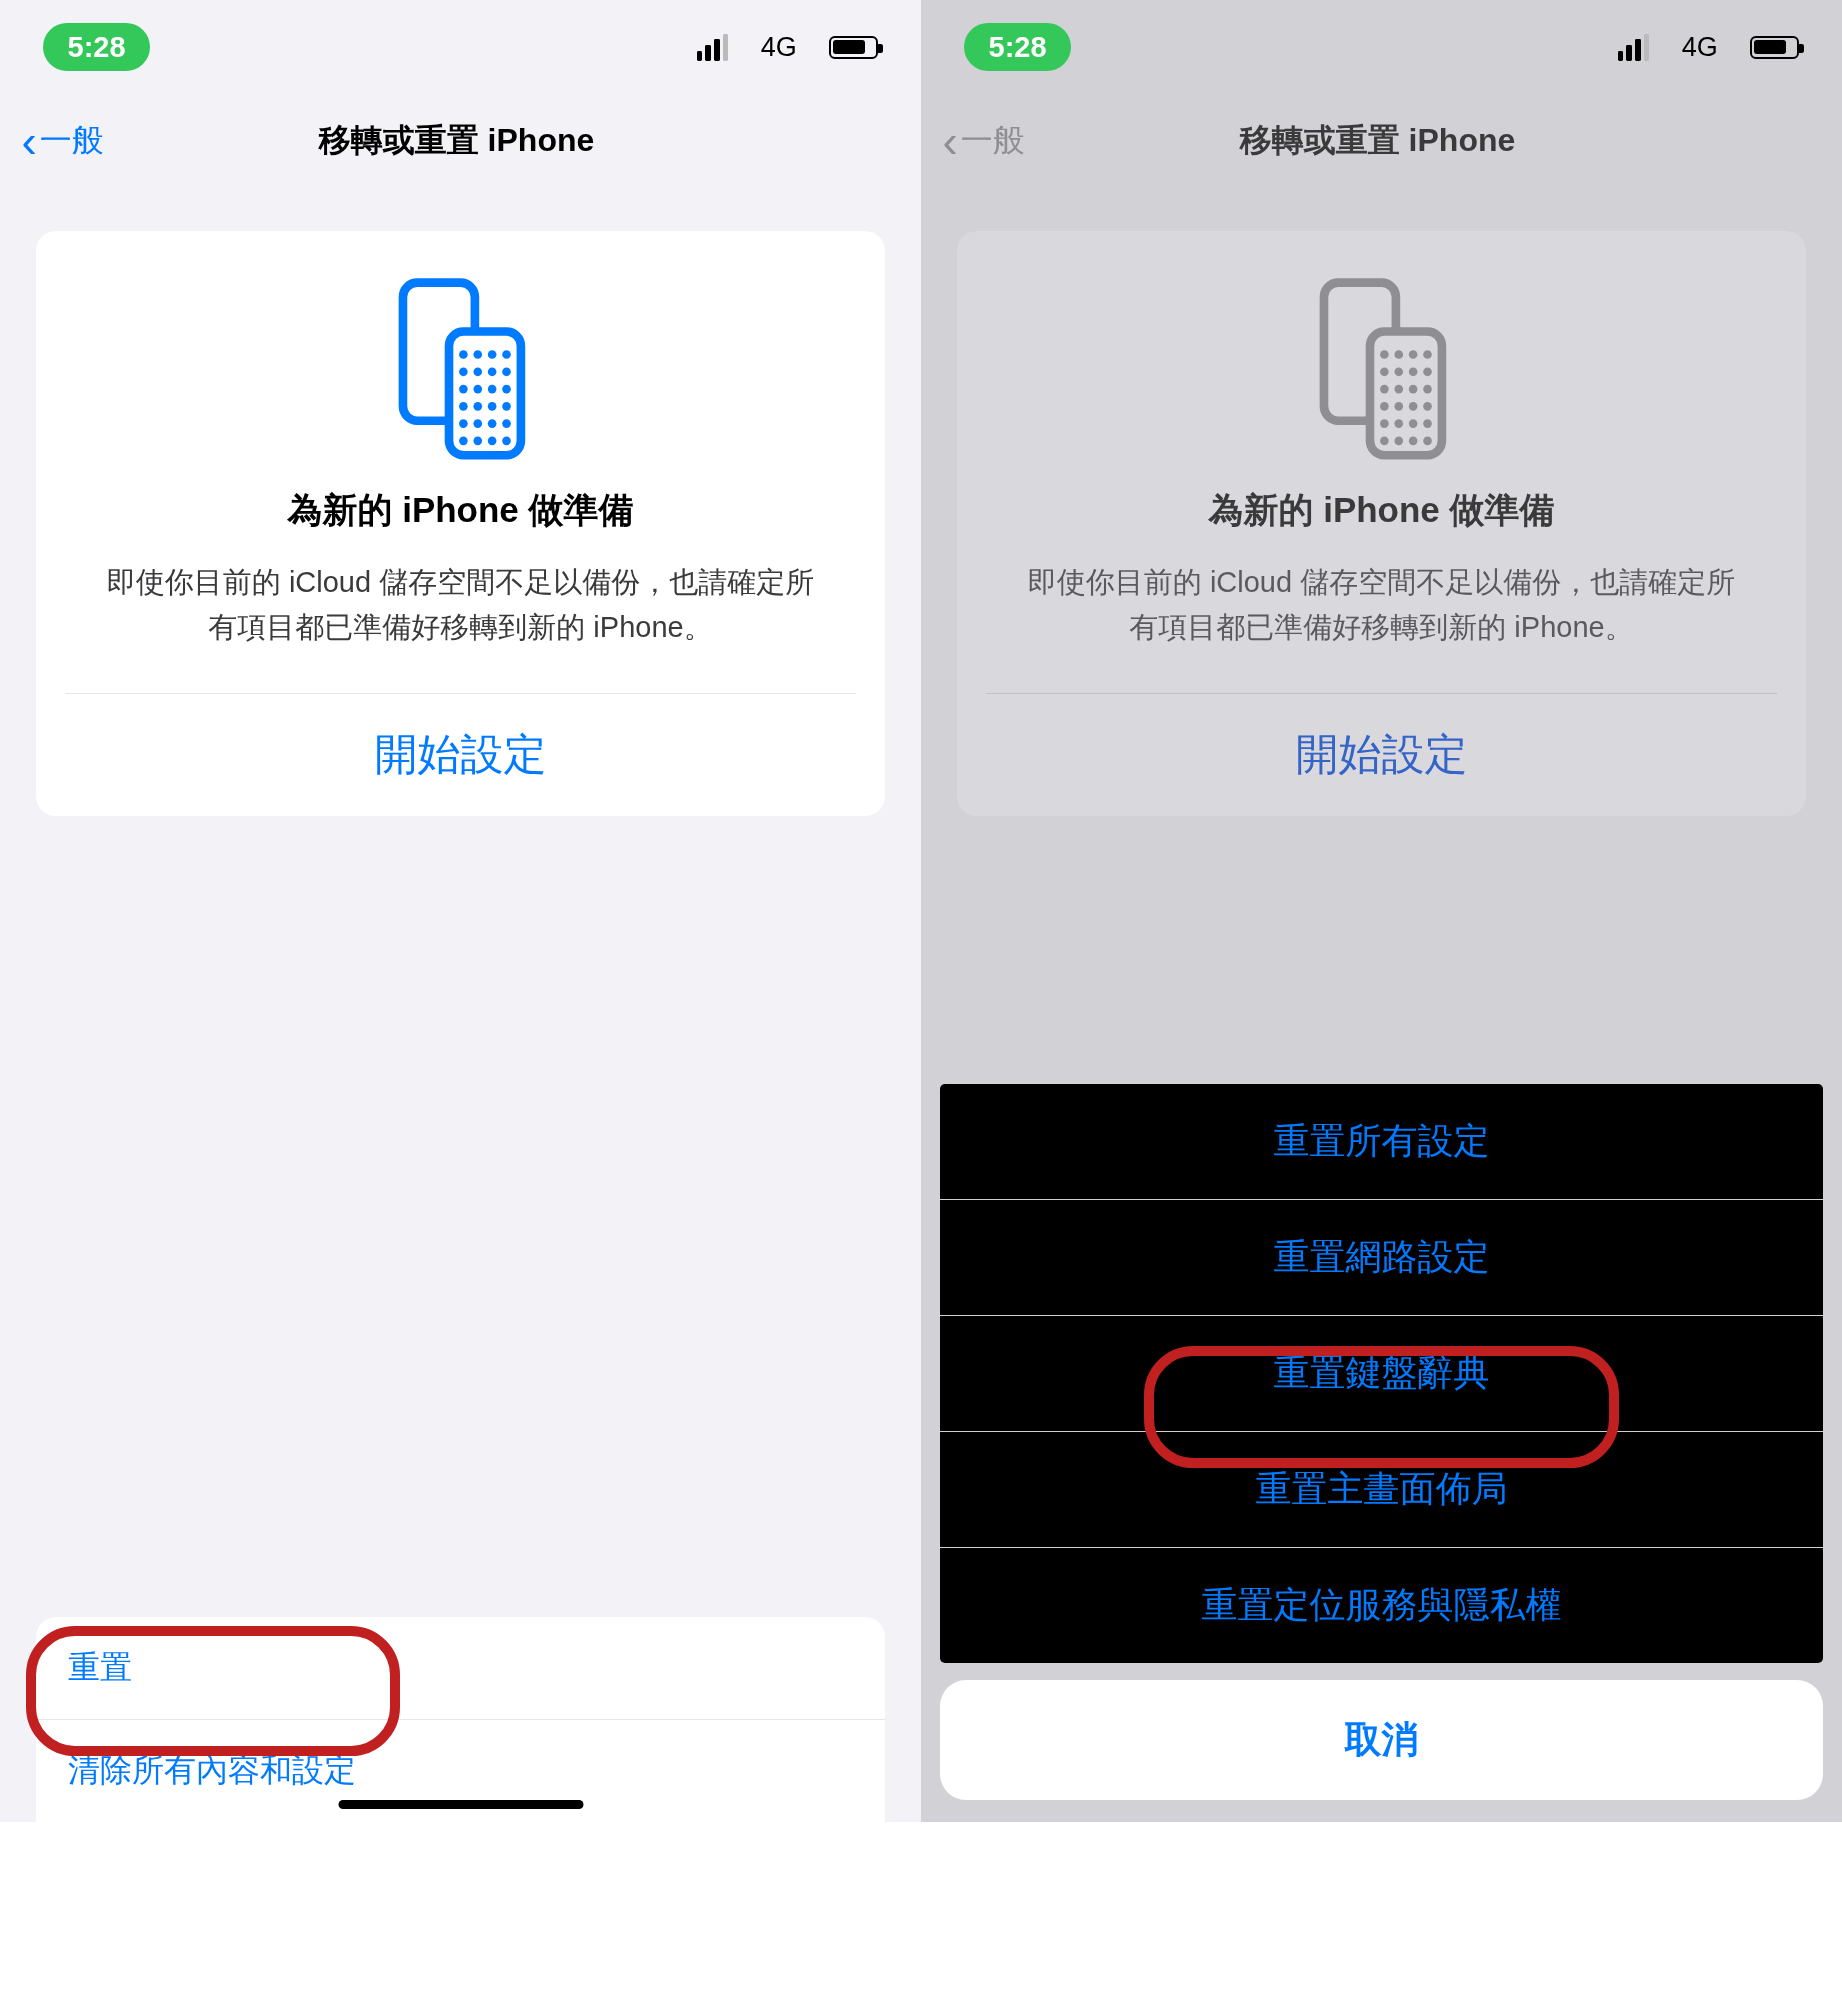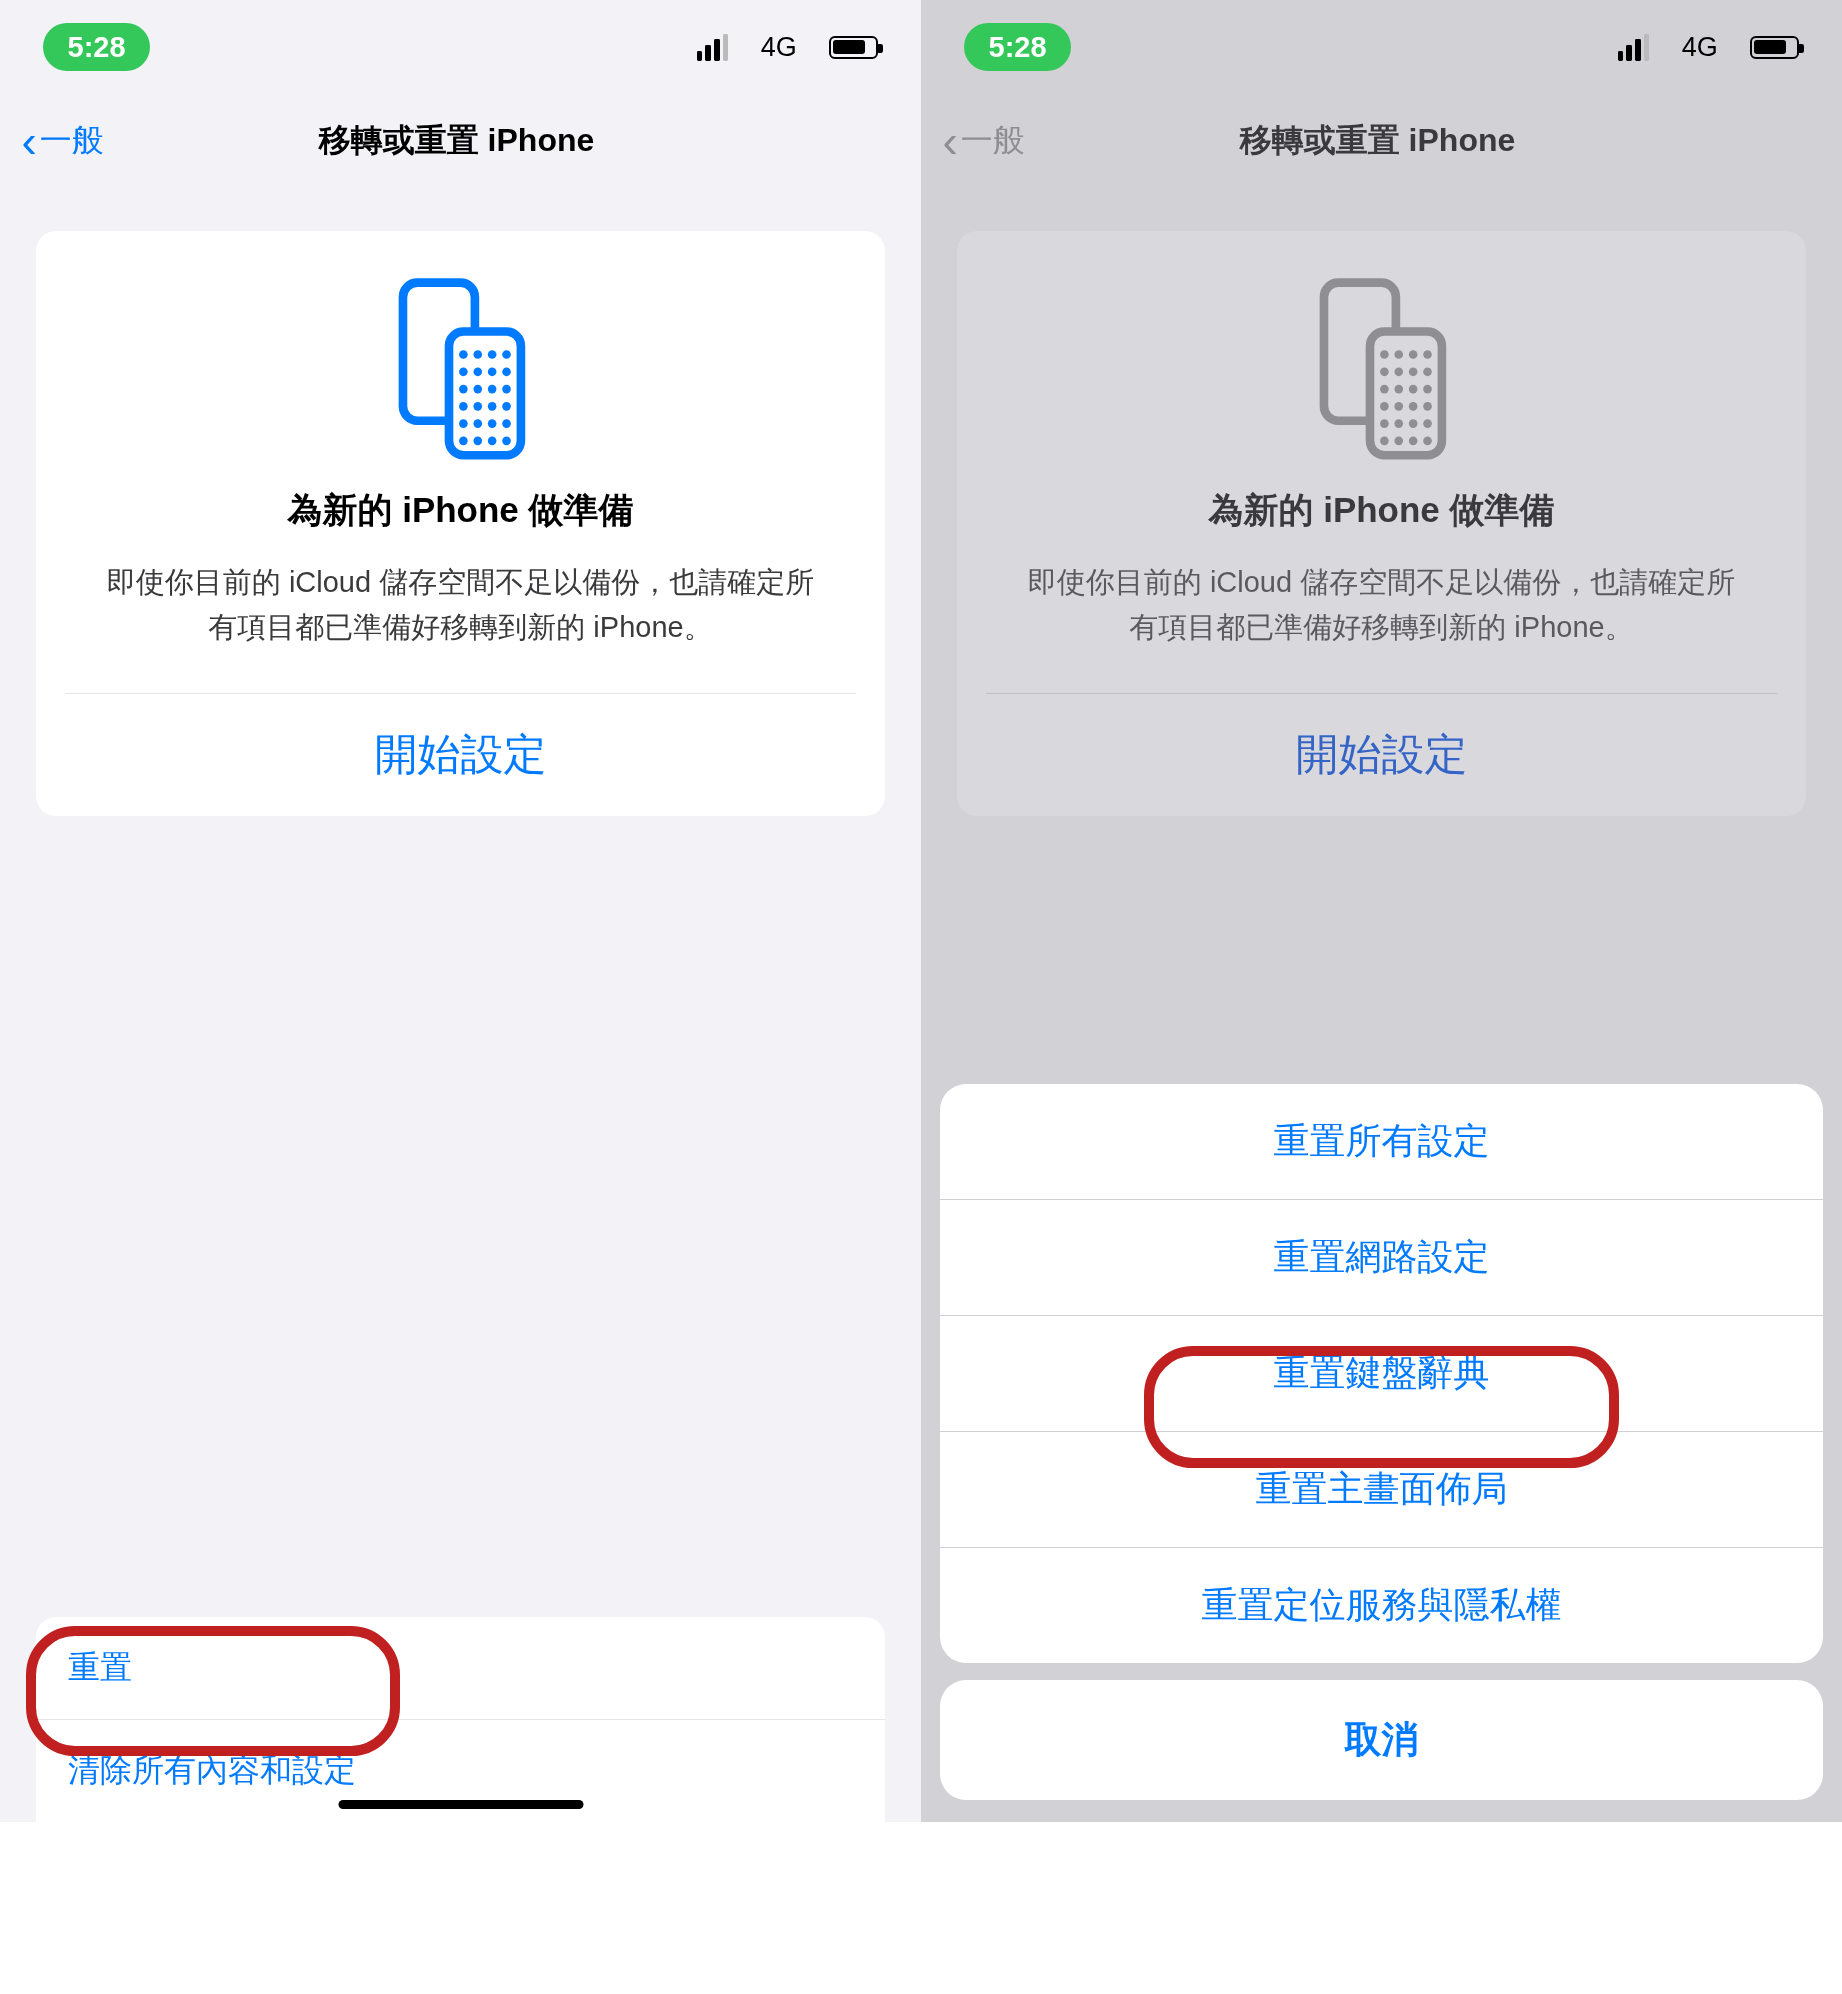--- a/index.html
+++ b/index.html
@@ -140,21 +140,21 @@
       border: 10px solid #c0201f;
       border-radius: 49px;
       pointer-events: none;
     }
 
     
     .action-sheet {
       position:absolute; left:18.7px; right:18.7px; bottom:21.6px;
     }
     .sheet-group {
-      background:#ffffff; border-radius: 26px; overflow:hidden;
+      background:#000000; border-radius: 5px; overflow:hidden;
       margin-bottom: 17.3px;
     }
     .sheet-row {
       text-align:center; font-size:36px; color:#007aff; padding:33px 0;
       border-bottom: 1.4px solid #cfcfd4;
     }
     .sheet-row:last-child { border-bottom: none; }
     .sheet-cancel {
       background:#fff; border-radius: 26px;
       text-align:center; font-size:37px; color:#007aff; font-weight:600;

